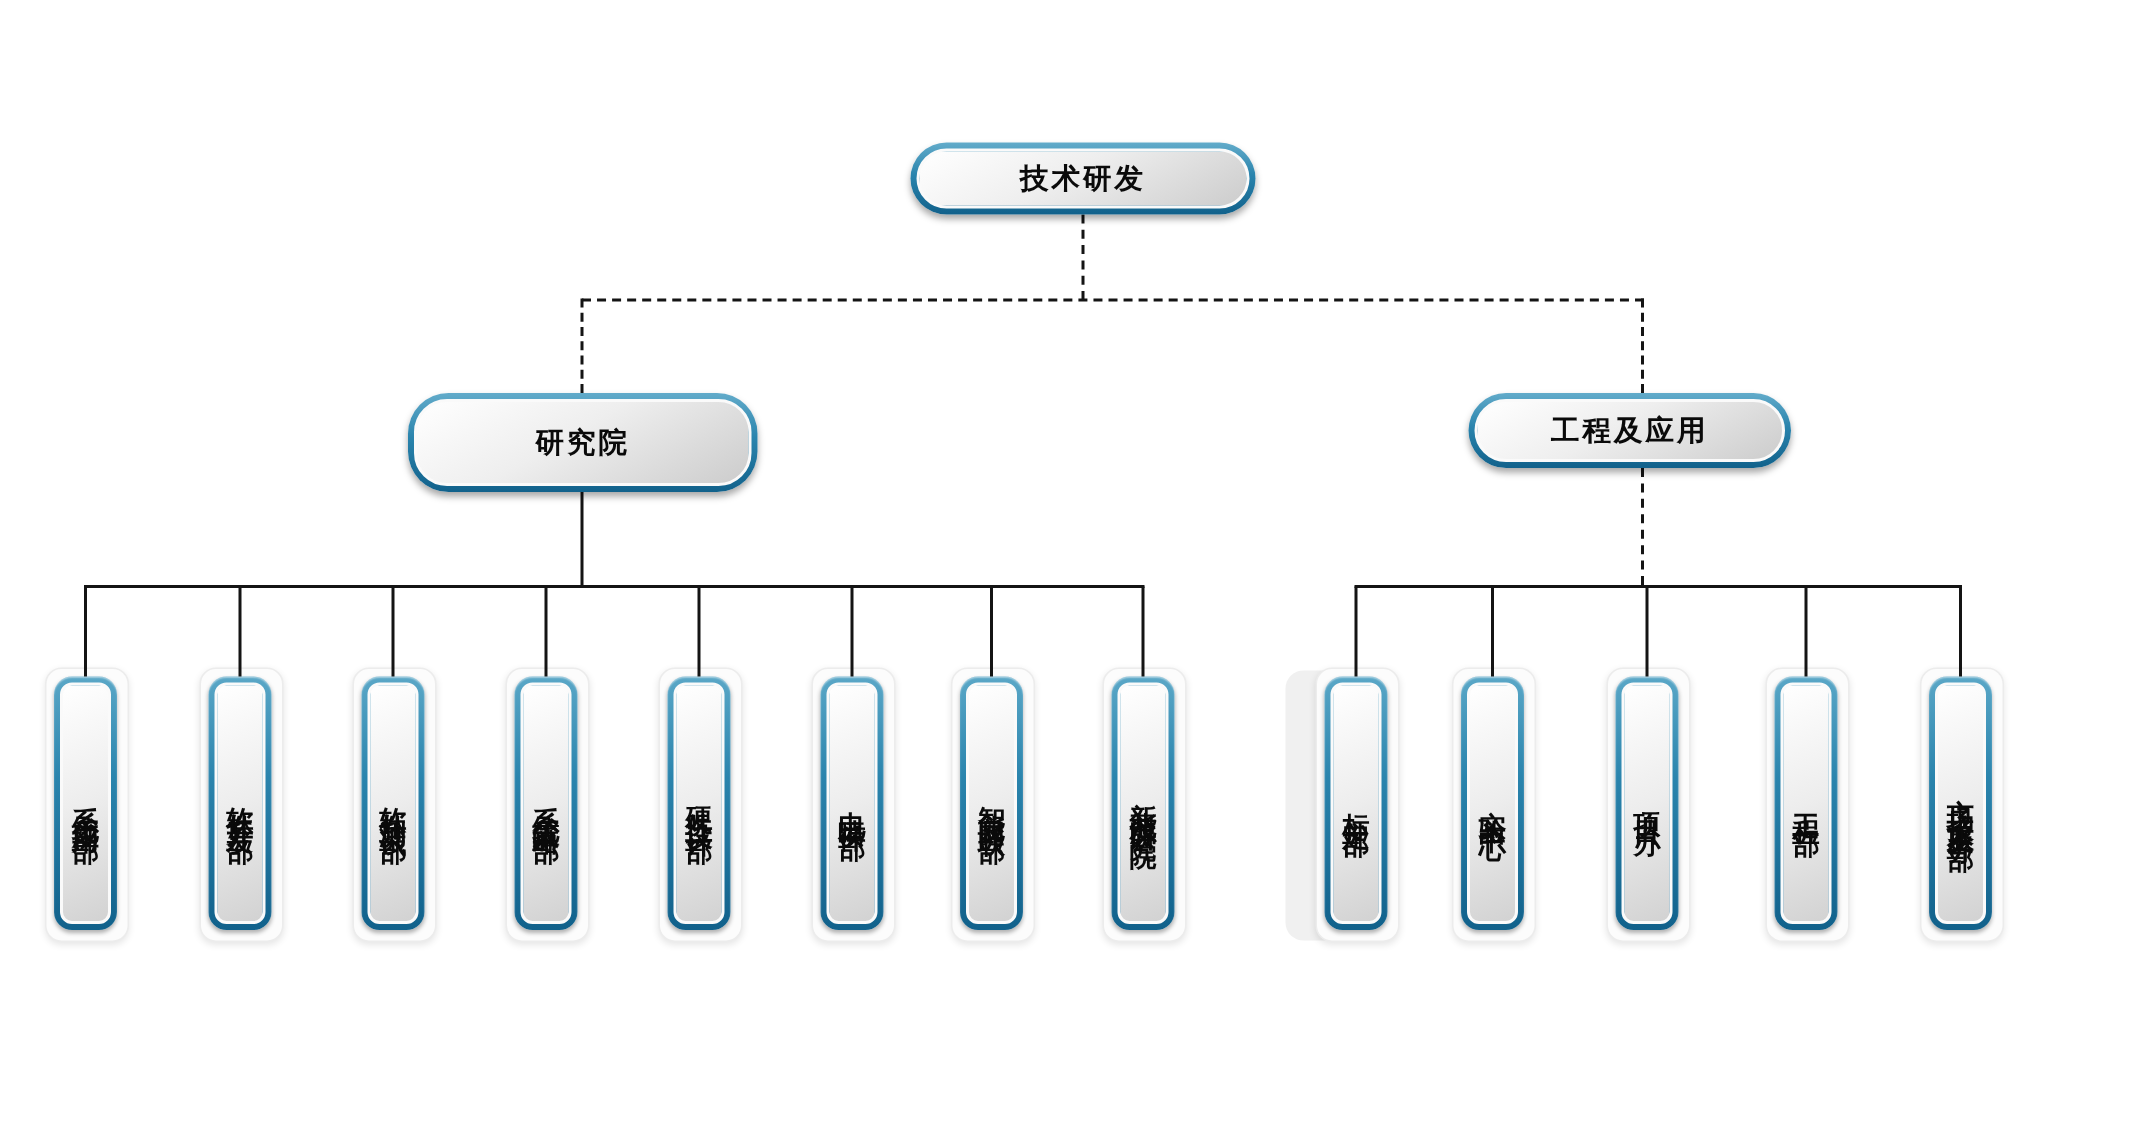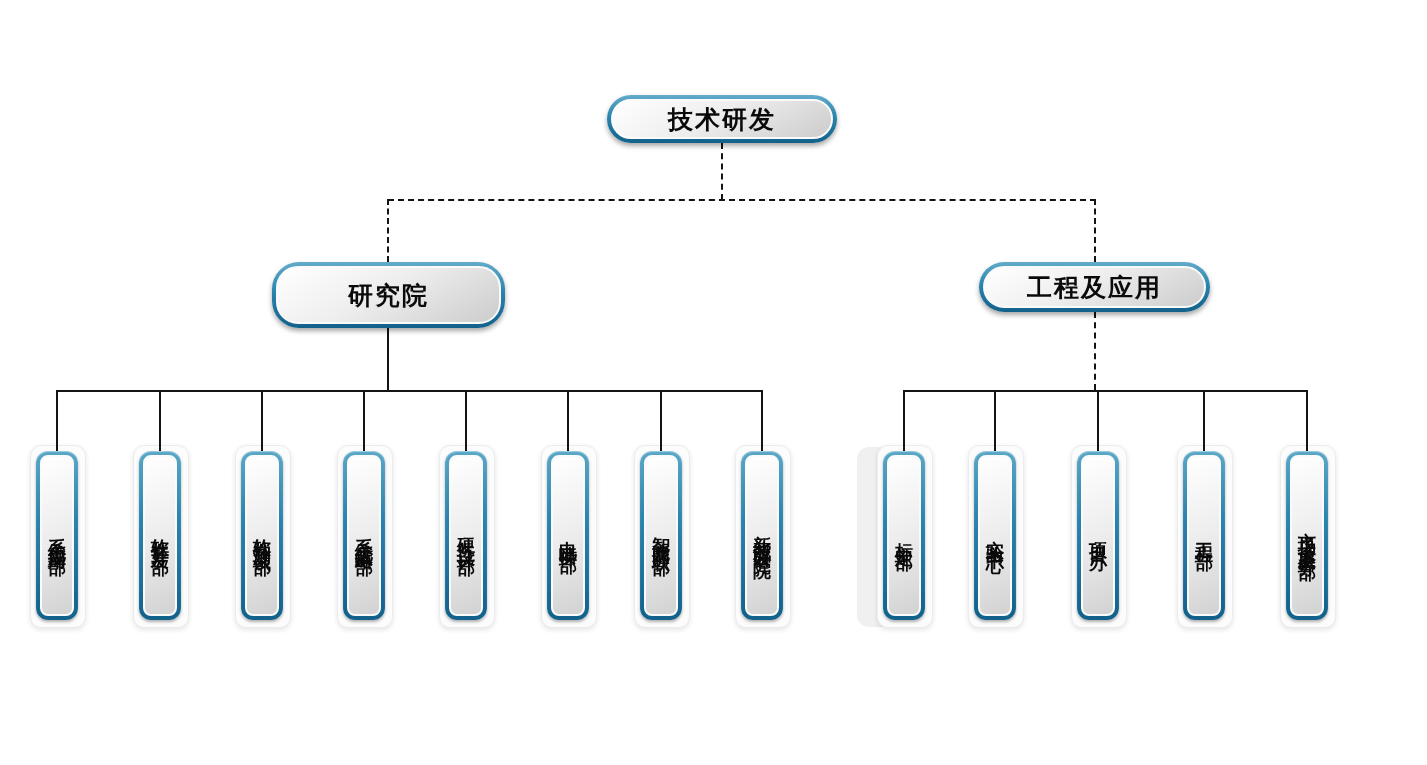--- a/index.html
+++ b/index.html
@@ -18,25 +18,25 @@
   .pill{
     position:absolute;z-index:4;border-radius:27px;
     background:linear-gradient(180deg,#62abca 0%,#2a84ad 45%,#11618b 100%);
     box-shadow:0 3px 5px rgba(0,0,0,0.35);
   }
   .pill-inner{
     position:absolute;inset:4px;border-radius:22px;
     background:linear-gradient(150deg,#ffffff 0%,#eeeeee 45%,#cccccc 100%);
     border:2px solid #fafafa;
     display:flex;align-items:center;justify-content:center;
-    font-size:25px;font-weight:600;letter-spacing:2px;color:#0a0a0a;
+    font-size:19px;font-weight:600;letter-spacing:2px;color:#0a0a0a;
   }
   .pill-root{left:607px;top:95px;width:230px;height:48px;}
   .pill-inst{left:272px;top:262px;width:233px;height:66px;}
-  .pill-eng {left:979px;top:262px;width:231px;height:50px;}
+  .pill-eng {left:979px;top:262px;width:195px;height:50px;padding-left:20px;}
 
   
   .leaf-card{
     position:absolute;z-index:2;top:445px;width:54px;height:181px;
     background:#fcfcfc;border:1px solid #ececec;border-radius:11px;
     box-shadow:0 2px 5px rgba(0,0,0,0.10);
   }
   .leaf-box{
     position:absolute;left:5px;top:5px;width:42px;height:169px;border-radius:12px;
     background:linear-gradient(180deg,#5aa7c7 0%,#2a84ad 40%,#11618b 100%);

